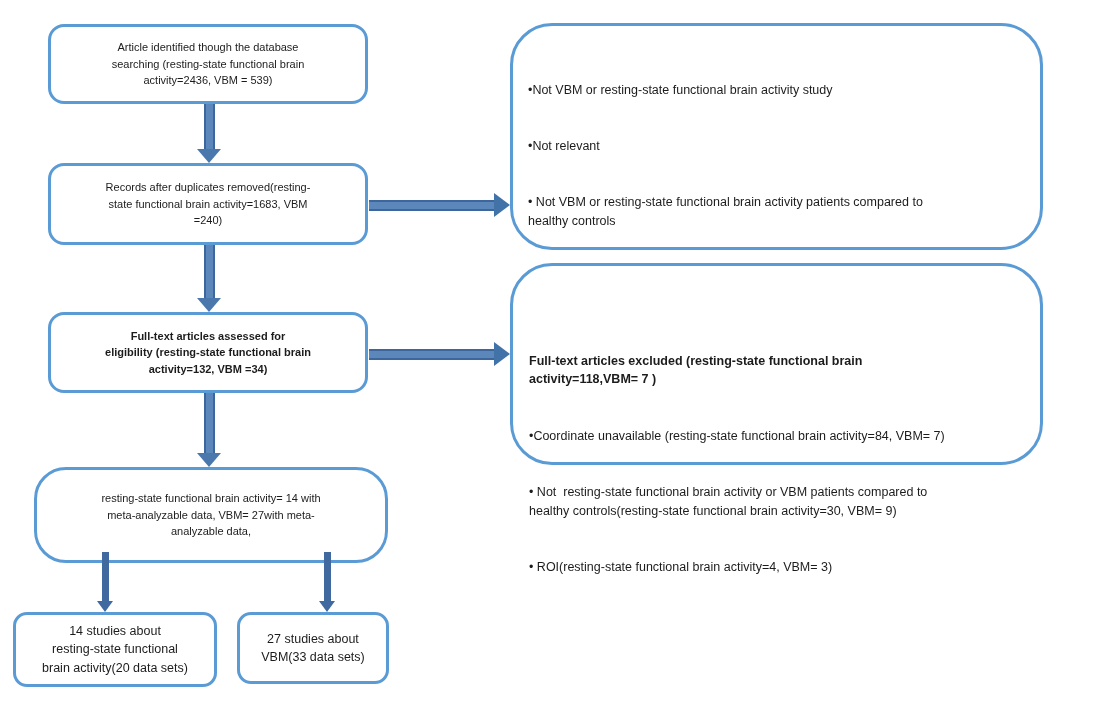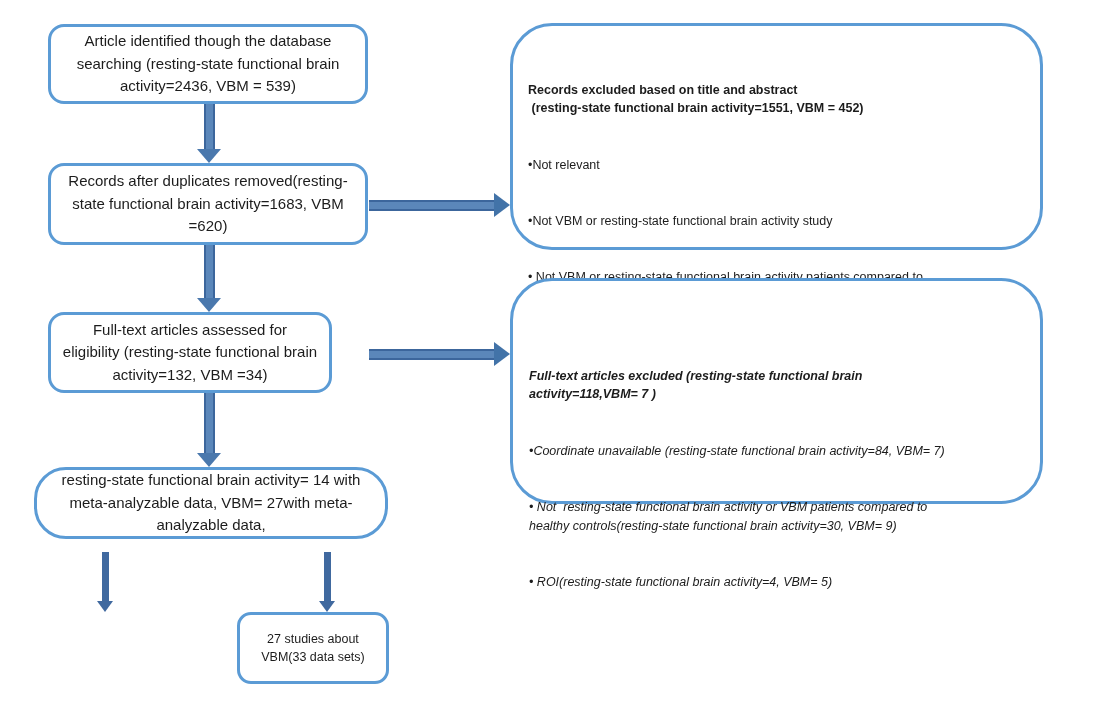--- a/index.html
+++ b/index.html
@@ -19,21 +19,21 @@
     box-sizing: border-box;
     background: #ffffff;
     border: 3px solid #5b9bd5;
     display: flex;
     align-items: center;
     justify-content: center;
   }
   .fbox .txt {
     white-space: pre-wrap;
     text-align: center;
-    font-size: 15px;
+    font-size: 11px;
     line-height: 1.5;
   }
   .small-box .txt { font-size: 12.5px; line-height: 1.45; }
 
   .rbox {
     position: absolute;
     box-sizing: border-box;
     background: #ffffff;
     border: 3px solid #5b9bd5;
     border-radius: 42px;
@@ -42,26 +42,26 @@
     white-space: pre-wrap;
     text-align: left;
     font-size: 12.5px;
     line-height: 1.5;
   }
   .rbox .heading { font-weight: bold; white-space: pre-wrap; }
   .rbox .bullet { white-space: pre-wrap; }
 
   #box-identified  { left: 48px;  top: 24px;  width: 320px; height: 80px; border-radius: 16px; }
   #box-duplicates  { left: 48px;  top: 163px; width: 320px; height: 82px; border-radius: 16px; }
-  #box-fulltext    { left: 48px;  top: 312px; width: 284px; height: 81px; border-radius: 16px; }
-  #box-meta        { left: 34px;  top: 467px; width: 354px; height: 72px; border-radius: 32px; }
+  #box-fulltext    { left: 48px;  top: 312px; width: 320px; height: 81px; border-radius: 16px; font-weight: bold; }
+  #box-meta        { left: 34px;  top: 467px; width: 354px; height: 96px; border-radius: 32px; }
   #box-final-rs    { left: 13px;  top: 612px; width: 204px; height: 75px; border-radius: 14px; }
   #box-final-vbm   { left: 237px; top: 612px; width: 152px; height: 72px; border-radius: 14px; justify-content: center; }
   #box-excluded-a  { left: 510px; top: 23px;  width: 533px; height: 227px; }
-  #box-excluded-b  { left: 510px; top: 278px; width: 533px; height: 226px; font-style: italic; }
+  #box-excluded-b  { left: 510px; top: 263px; width: 533px; height: 202px; }
 
   #box-excluded-a .inner { padding: 17px 8px 0 15px; }
   #box-excluded-b .inner { padding: 48px 8px 0 16px; }
   #box-meta .txt { padding: 0 6px; }
 
   
   .varrow {
     position: absolute;
     width: 26px;
     display: flex;
@@ -136,63 +136,66 @@
 
   <div class="fbox" id="box-identified">
     <div class="txt">Article identified though the database
 searching (resting-state functional brain
 activity=2436, VBM = 539)</div>
   </div>
 
   <div class="fbox" id="box-duplicates">
     <div class="txt">Records after duplicates removed(resting-
 state functional brain activity=1683, VBM
-=620)</div>
+=240)</div>
   </div>
 
   <div class="fbox" id="box-fulltext">
     <div class="txt">Full-text articles assessed for
 eligibility (resting-state functional brain
 activity=132, VBM =34)</div>
   </div>
 
   <div class="fbox" id="box-meta">
     <div class="txt">resting-state functional brain activity= 14 with
 meta-analyzable data, VBM= 27with meta-
 analyzable data,</div>
   </div>
 
+  <div class="fbox small-box" id="box-final-rs">
+    <div class="txt">14 studies about
+resting-state functional
+brain activity(20 data sets)</div>
+  </div>
 
   <div class="fbox small-box" id="box-final-vbm">
     <div class="txt">27 studies about
 VBM(33 data sets)</div>
   </div>
 
   <div class="rbox" id="box-excluded-a">
     <div class="inner">
-      <div class="heading">Records excluded based on title and abstract
- (resting-state functional brain activity=1551, VBM = 452)</div>
+      <div class="bullet">•Not VBM or resting-state functional brain activity study</div>
       <div class="bullet">•Not relevant</div>
-      <div class="bullet">•Not VBM or resting-state functional brain activity study</div>
       <div class="bullet">• Not VBM or resting-state functional brain activity patients compared to
 healthy controls</div>
       <div class="bullet">•Not  whole brain analysis</div>
       <div class="bullet">•Not original article(Meta-analysis, review, Case Report)</div>
       <div class="bullet">• animal model of anorexia nervosa</div>
     </div>
   </div>
 
   <div class="rbox" id="box-excluded-b">
     <div class="inner">
       <div class="heading">Full-text articles excluded (resting-state functional brain
 activity=118,VBM= 7 )</div>
       <div class="bullet">•Coordinate unavailable (resting-state functional brain activity=84, VBM= 7)</div>
       <div class="bullet">• Not  resting-state functional brain activity or VBM patients compared to
 healthy controls(resting-state functional brain activity=30, VBM= 9)</div>
-      <div class="bullet">• ROI(resting-state functional brain activity=4, VBM= 5)</div>
+      <div class="bullet">• ROI(resting-state functional brain activity=4, VBM= 3)</div>
     </div>
   </div>
 
   <div class="varrow" id="varrow-1">
     <div class="shaft"></div>
     <div class="head"></div>
   </div>
   <div class="varrow" id="varrow-2">
     <div class="shaft"></div>
     <div class="head"></div>

